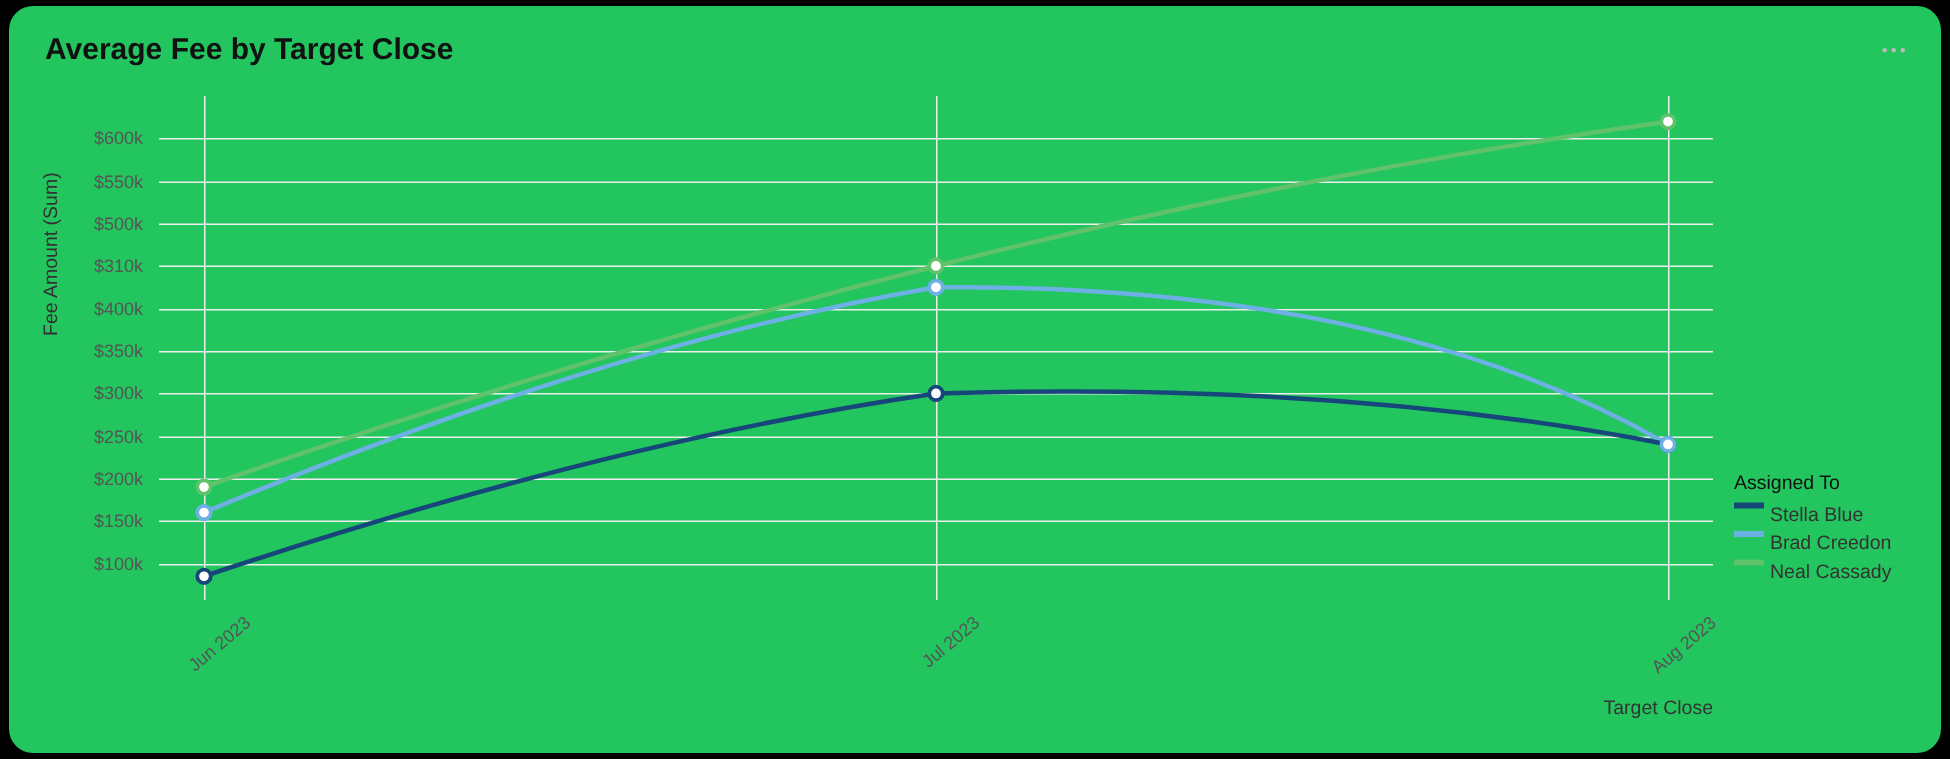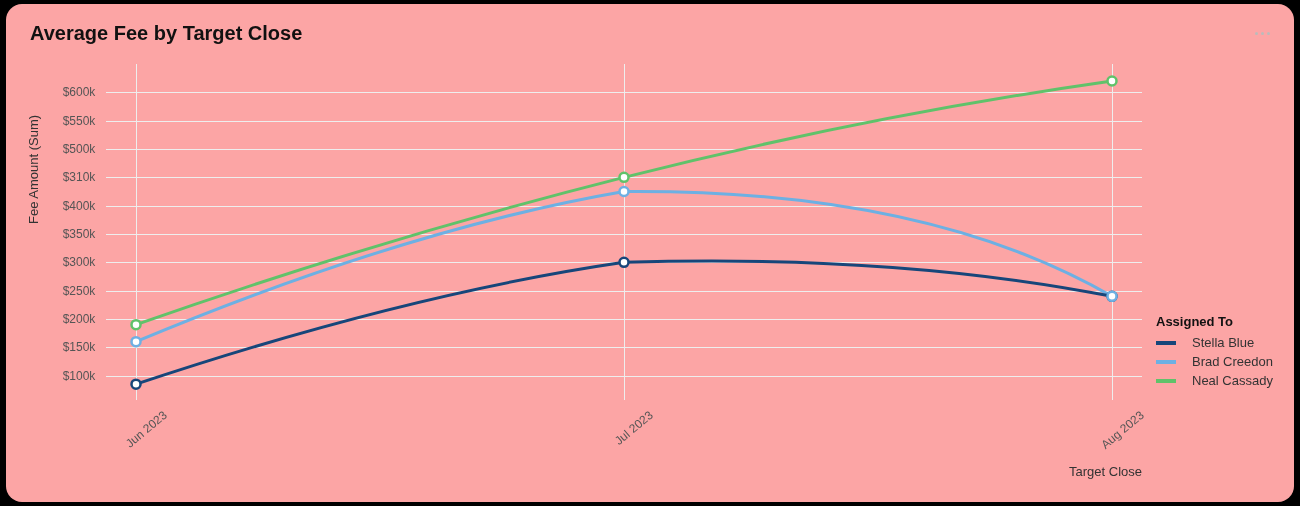--- a/index.html
+++ b/index.html
@@ -10,21 +10,21 @@
     width: 1300px;
     height: 506px;
     overflow: hidden;
   }
   .card {
     position: absolute;
     left: 6px;
     top: 4px;
     width: 1288px;
     height: 498px;
-    background: #fca5a5;
+    background: #22c55e;
     border-radius: 16px;
     box-sizing: border-box;
   }
   .title {
     position: absolute;
     left: 24px;
     top: 18px;
     font-size: 20px;
     font-weight: 700;
     color: #111;
@@ -106,28 +106,27 @@
     transform-origin: top right;
     white-space: nowrap;
   }
   .legend {
     position: absolute;
     left: 1150px;
     top: 310px;
     font-size: 13px;
   }
   .legend-title {
-    font-weight: 700;
+    font-weight: 400;
     margin-bottom: 6px;
     color: #111;
   }
   .legend-item {
     display: flex;
-    align-items: center;
-    gap: 16px;
+    gap: 4px;
     margin-bottom: 4px;
     color: #333;
   }
   .legend-swatch {
     width: 20px;
     height: 4px;
   }
   svg.lines {
     position: absolute;
     left: 52px;

